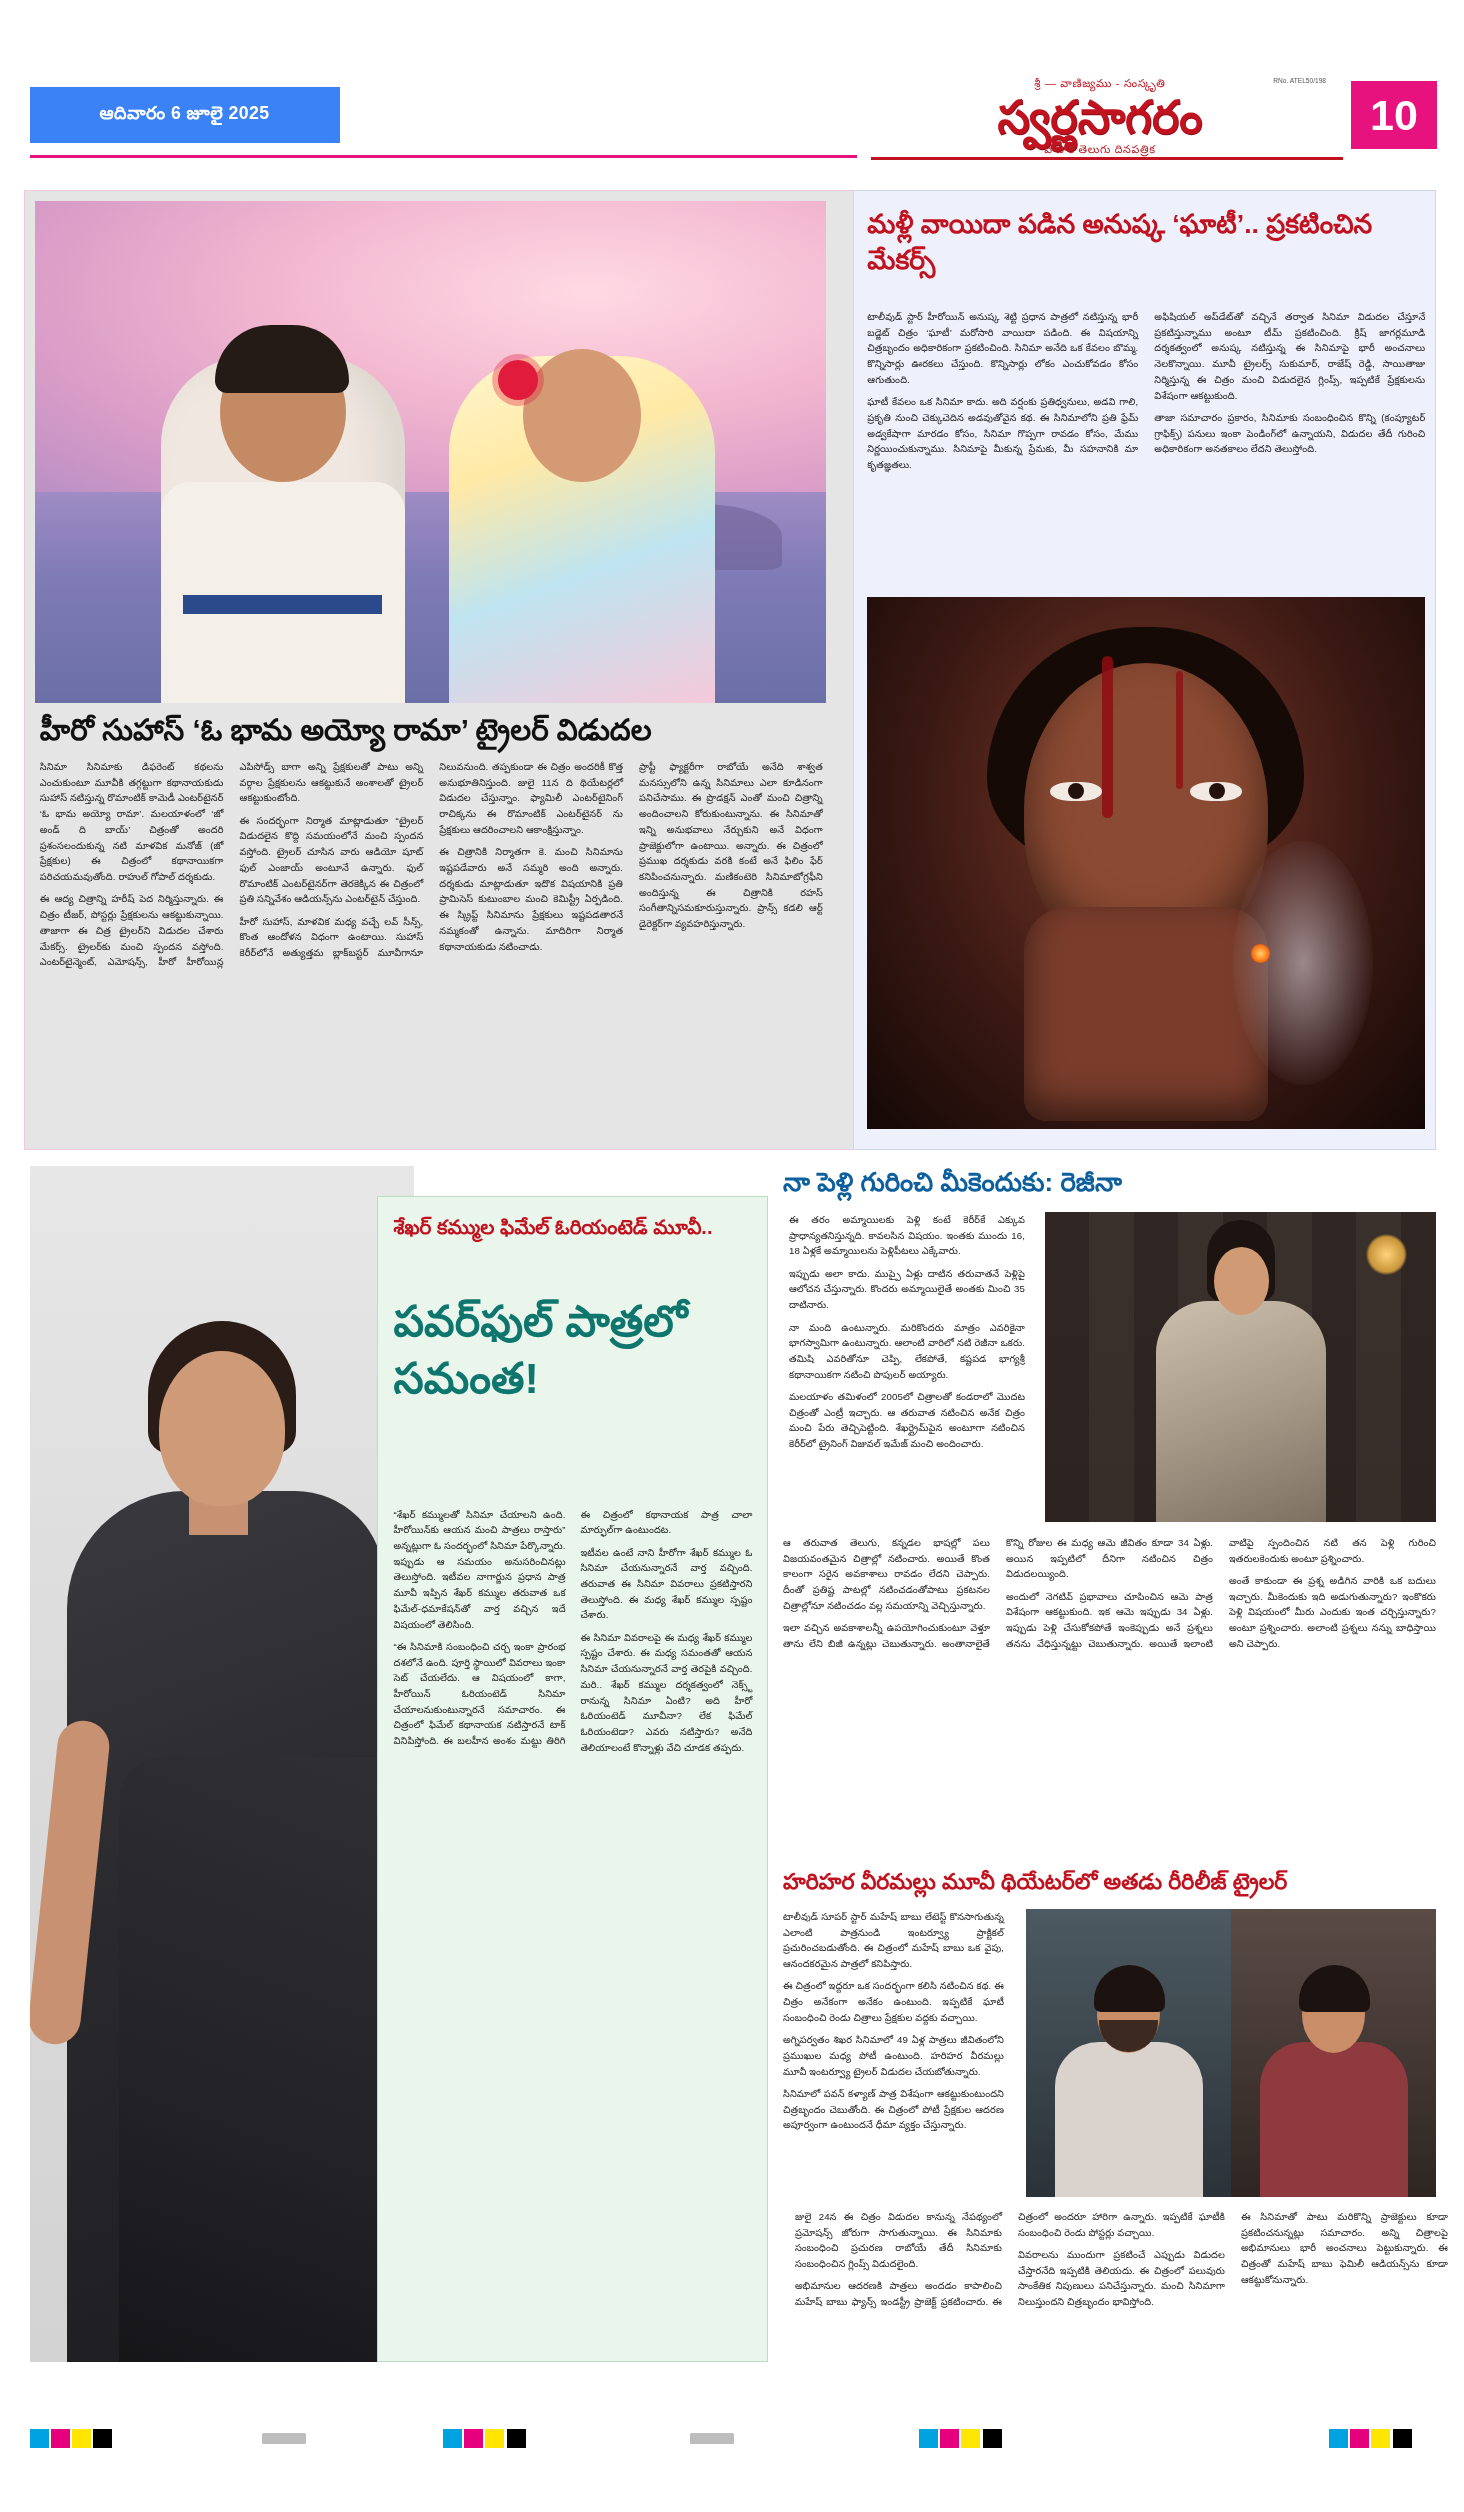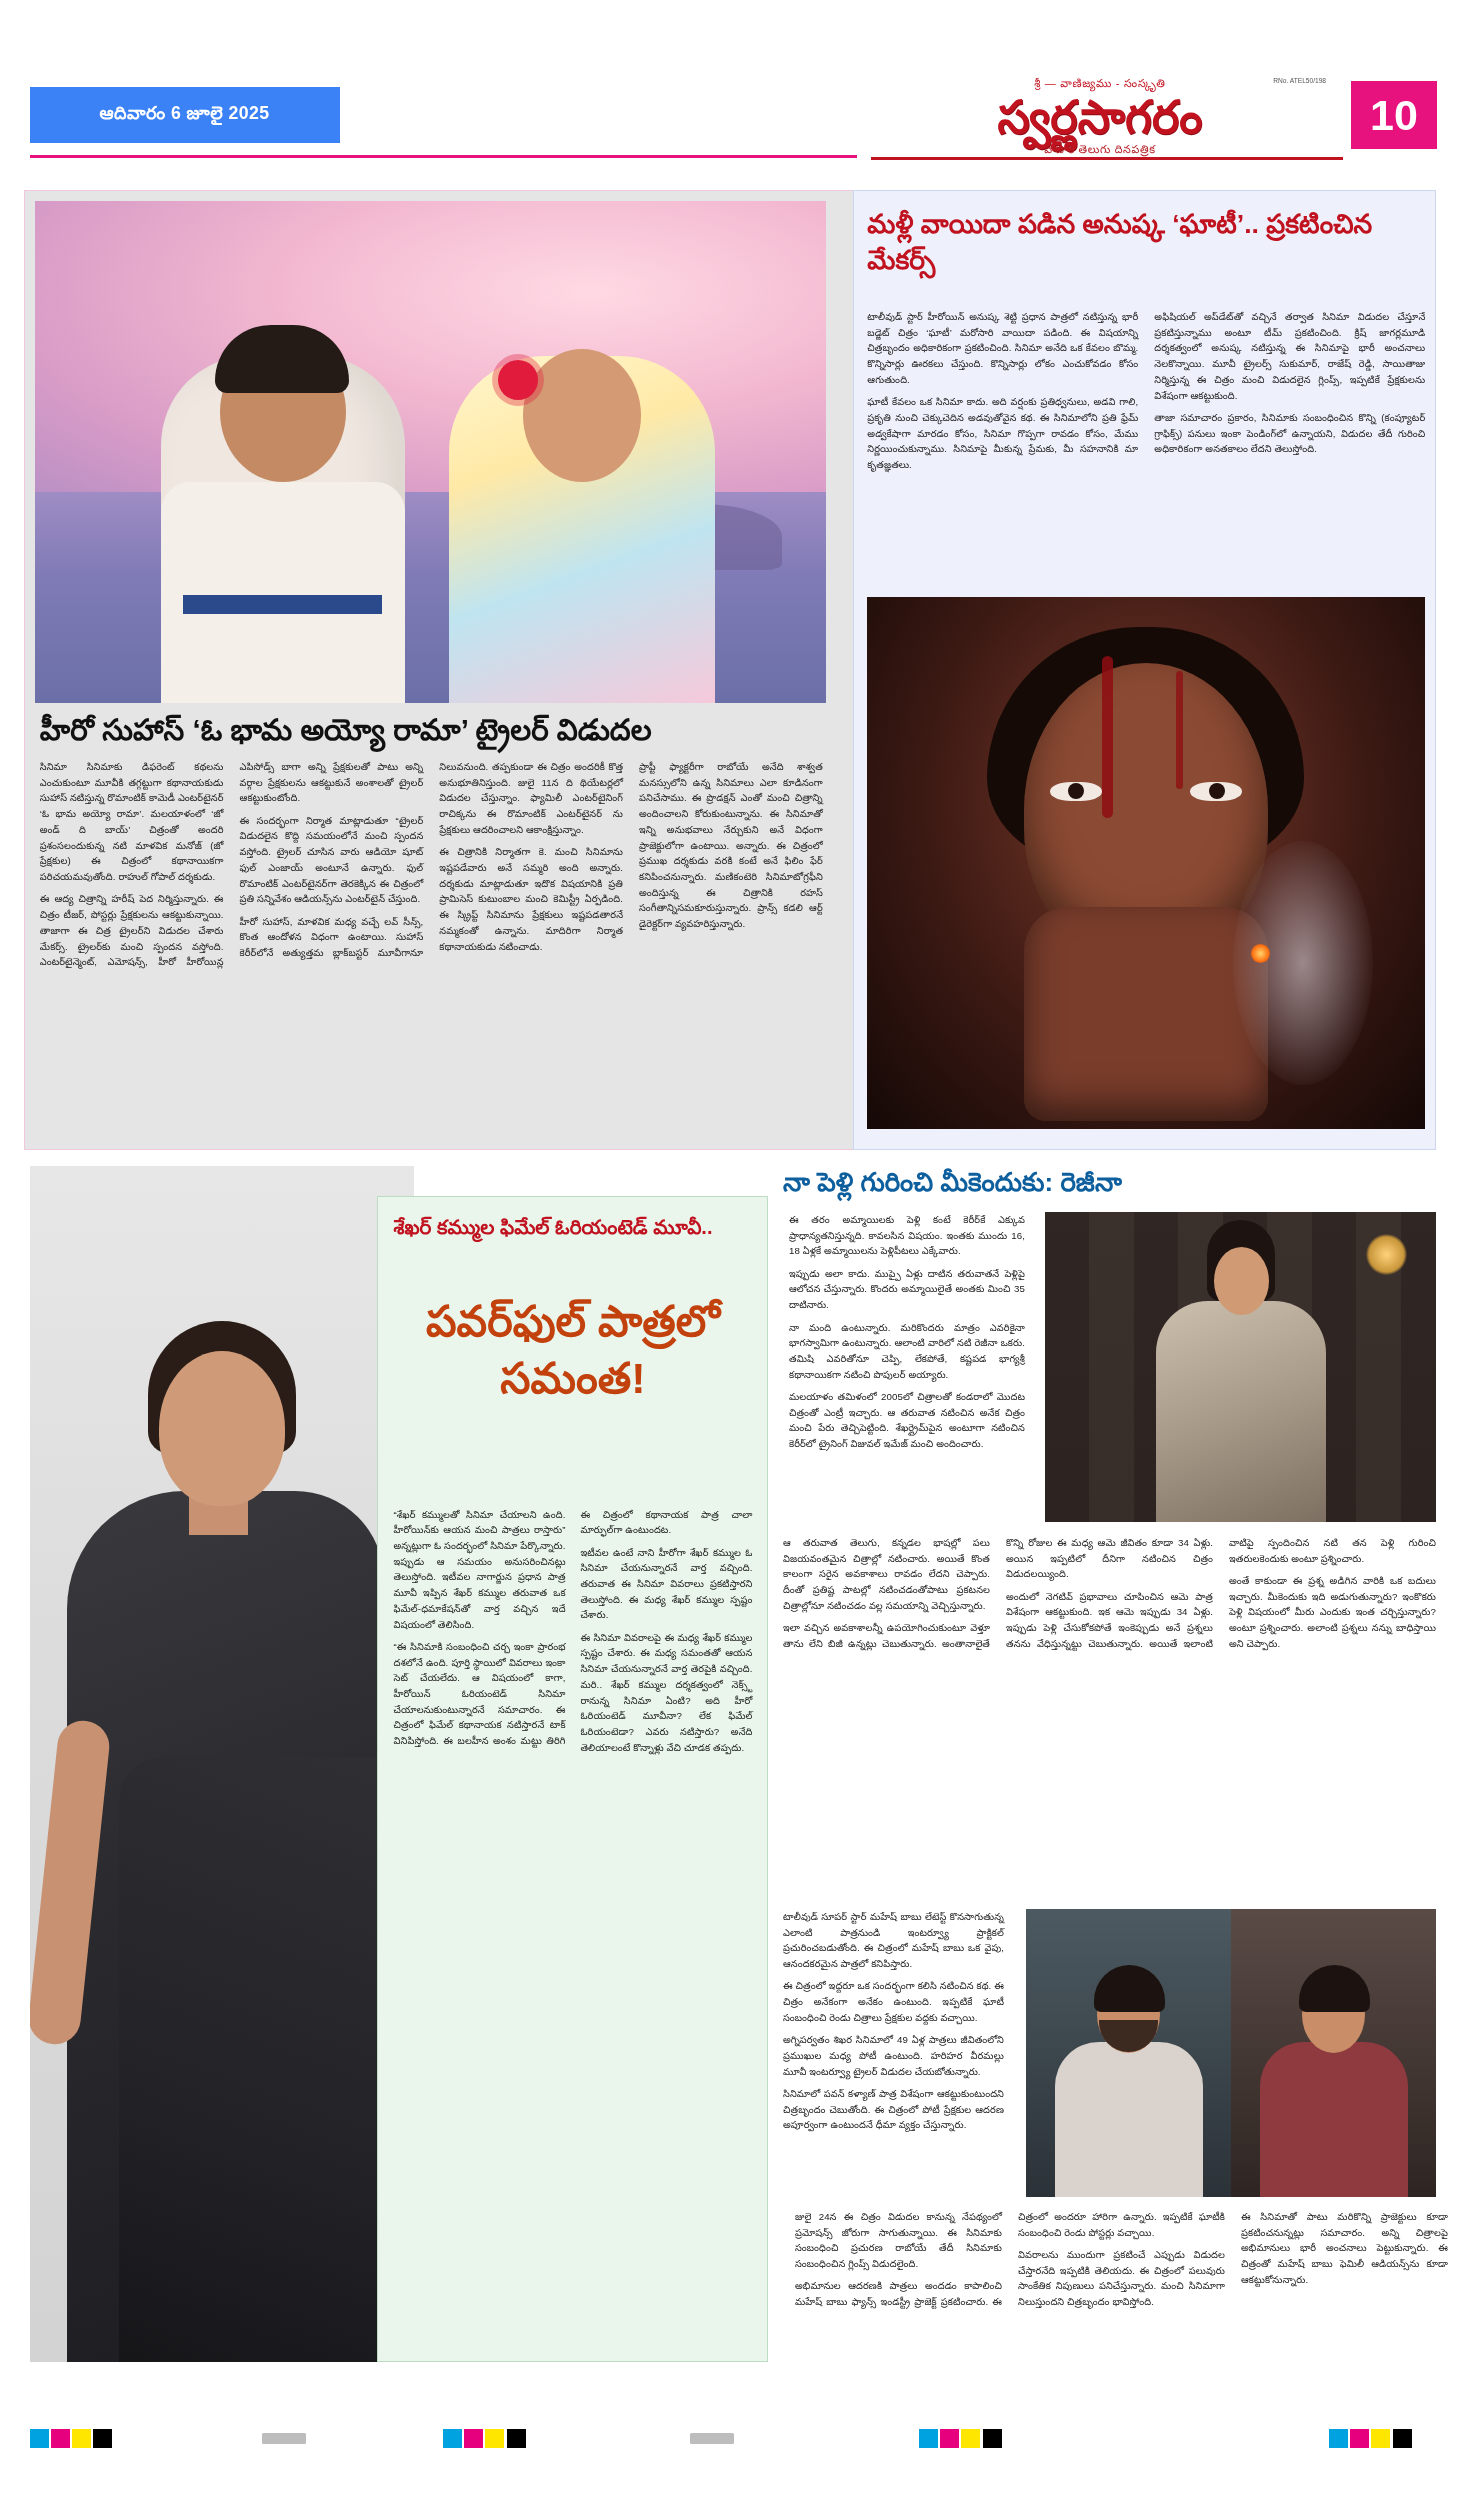--- a/index.html
+++ b/index.html
@@ -241,21 +241,21 @@
   .box-3 {
     position:absolute; left:347px; top:29.5px; width:391px; height:1166px;
     background:#eaf6ec; border:0.7px solid #bddcc4;
   }
   .box-3 .kicker {
     position:absolute; left:16px; top:16px; width:359px;
     font-size:20px; font-weight:bold; color:#c1121f; line-height:1.4;
   }
   .box-3 .big {
     position:absolute; left:16px; top:96px; width:359px;
-    font-size:43px; font-weight:bold; color:#c2410c; line-height:1.34;text-align:center;
+    font-size:43px; font-weight:bold; color:#0f766e; line-height:1.34;
   }
   .box-3 .cols {
     position:absolute; left:16px; top:310px; width:359px; height:834px;
     column-count:2; column-gap:14.8px;
   }
 
   
   .story-4 {
     position:absolute; left:783px; top:1166px; width:653px; height:690px;
   }
@@ -473,20 +473,21 @@
 
     <div class="cols-bottom body-text tel">
       <p class="para">ఆ తరువాత తెలుగు, కన్నడల భాషల్లో పలు విజయవంతమైన చిత్రాల్లో నటించారు. అయితే కొంత కాలంగా సరైన అవకాశాలు రావడం లేదని చెప్పారు. దీంతో ప్రతిష్ట పాటల్లో నటించడంతోపాటు ప్రకటనల చిత్రాల్లోనూ నటించడం వల్ల సమయాన్ని వెచ్చిస్తున్నారు.</p>
       <p class="para">ఇలా వచ్చిన అవకాశాలన్నీ ఉపయోగించుకుంటూ వెళ్తూ తాను లేని బిజీ ఉన్నట్లు చెబుతున్నారు. అంతానాలైతే కొన్ని రోజుల ఈ మధ్య ఆమె జీవితం కూడా 34 ఏళ్లు. అయిన ఇప్పటిలో దీనిగా నటించిన చిత్రం విడుదలయ్యింది.</p>
       <p class="para">అందులో నెగటివ్ ప్రభావాలు చూపించిన ఆమె పాత్ర విశేషంగా ఆకట్టుకుంది. ఇక ఆమె ఇప్పుడు 34 ఏళ్లు. ఇప్పుడు పెళ్లి చేసుకోకపోతే ఇంకెప్పుడు అనే ప్రశ్నలు తనను వేధిస్తున్నట్టు చెబుతున్నారు. అయితే ఇలాంటి వాటిపై స్పందించిన నటి తన పెళ్లి గురించి ఇతరులకెందుకు అంటూ ప్రశ్నించారు.</p>
       <p class="para">అంతే కాకుండా ఈ ప్రశ్న అడిగిన వారికి ఒక బదులు ఇచ్చారు. మీకెందుకు ఇది అడుగుతున్నారు? ఇంకొకరు పెళ్లి విషయంలో మీరు ఎందుకు ఇంత చర్చిస్తున్నారు? అంటూ ప్రశ్నించారు. అలాంటి ప్రశ్నలు నన్ను బాధిస్తాయి అని చెప్పారు.</p>
     </div>
   </div>
 
   <div class="story-5">
+    <div class="hl headline tel">హరిహర వీరమల్లు మూవీ థియేటర్‌లో అతడు రీరిలీజ్ ట్రైలర్</div>
 
     <div class="photo-5">
       <div class="p5-half p5-a">
         <div class="p5-torso-a"></div>
         <div class="p5-head"></div>
         <div class="p5-beard"></div>
         <div class="p5-hair"></div>
       </div>
       <div class="p5-half p5-b">
         <div class="p5-torso-b"></div>

